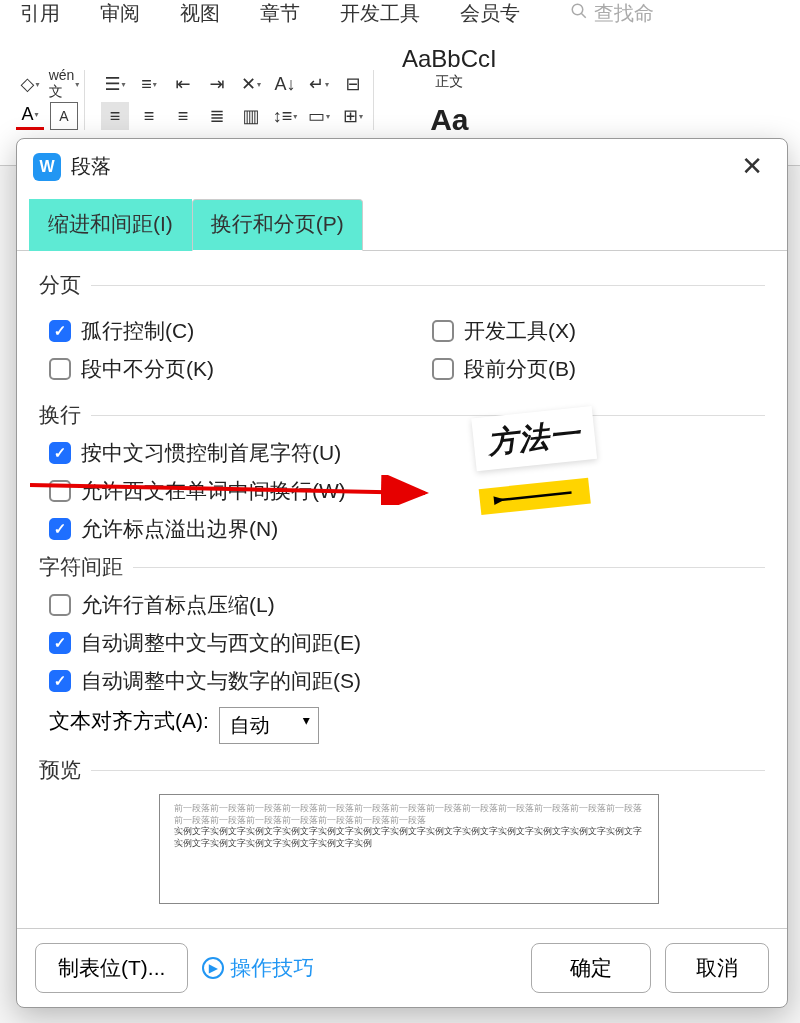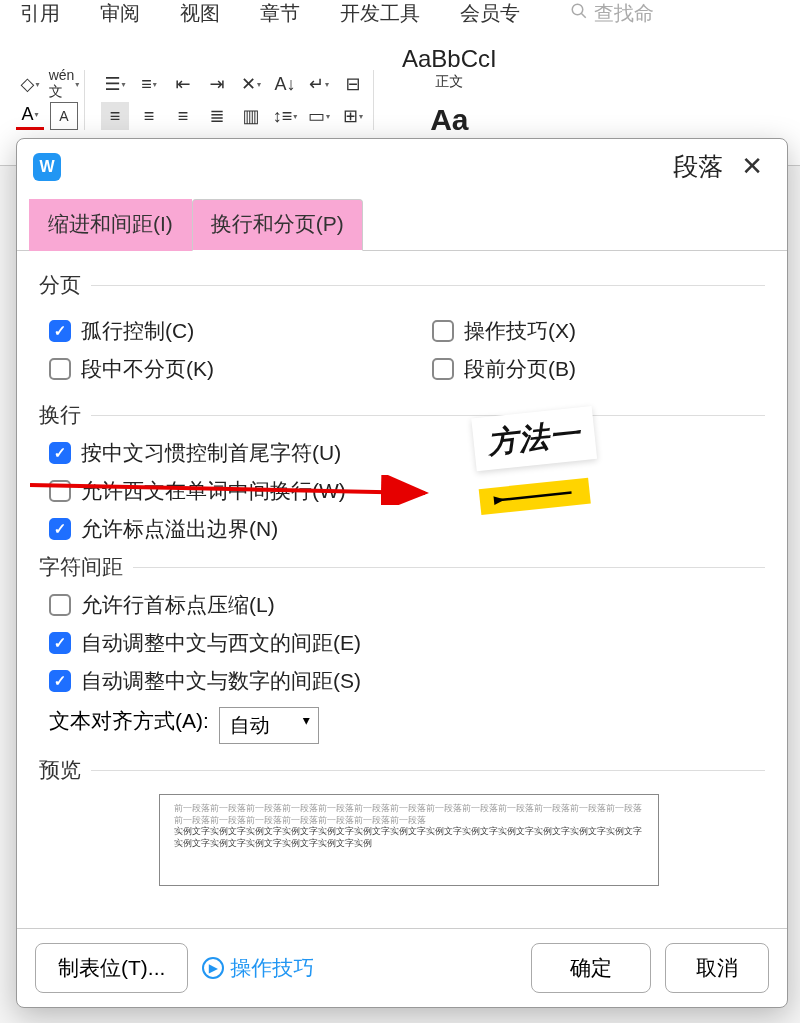--- a/index.html
+++ b/index.html
@@ -14,44 +14,44 @@
 .icon-btn { width: 28px; height: 28px; display: flex; align-items: center; justify-content: center; font-size: 18px; color: #333; position: relative; }
 .icon-btn .dd { font-size: 8px; margin-left: 1px; color: #666; }
 .style-cell { padding: 4px 12px; text-align: center; font-size: 14px; color: #333; }
 .style-cell .sample { font-size: 24px; color: #222; white-space: nowrap; }
 .style-cell.big .sample { font-size: 30px; font-weight: bold; }
 .search-box { display: flex; align-items: center; gap: 6px; color: #aaa; font-size: 20px; padding-left: 10px; }
 
 .dialog { position: absolute; left: 16px; top: 138px; width: 772px; height: 870px; background: #fff; border: 1px solid #999; border-radius: 8px; box-shadow: 0 8px 30px rgba(0,0,0,.25); display: flex; flex-direction: column; }
 .dialog-titlebar { display: flex; align-items: center; padding: 10px 16px; gap: 10px; }
 .app-icon { width: 28px; height: 28px; background: #2196f3; border-radius: 6px; display: flex; align-items: center; justify-content: center; color: #fff; font-weight: bold; font-size: 16px; }
-.dialog-title { font-size: 25px; color: #222; flex: 1; text-align: right; }
+.dialog-title { font-size: 20px; color: #222; flex: 1; }
 .close-x { font-size: 26px; color: #333; cursor: pointer; padding: 2px 8px; }
 
 .dialog-tabs { display: flex; border-bottom: 1px solid #ccc; padding: 0 12px; margin-top: 4px; }
-.dtab { padding: 10px 18px 12px; font-size: 21px; color: #333; cursor: pointer; border: 1px solid transparent; border-bottom: none; position: relative; top: 1px; background: #f9a8d4; }
+.dtab { padding: 10px 18px 12px; font-size: 21px; color: #333; cursor: pointer; border: 1px solid transparent; border-bottom: none; position: relative; top: 1px; background: #5eead4; }
 .dtab.active { border-color: #ccc; border-bottom: 1px solid #fff; border-radius: 4px 4px 0 0; }
 
 .dialog-body { padding: 12px 22px 0; flex: 1; overflow: hidden; }
 .section-title { font-size: 21px; color: #333; margin-top: 8px; margin-bottom: 10px; display: flex; align-items: center; }
 .section-title::after { content: ""; flex: 1; height: 1px; background: #ddd; margin-left: 10px; }
 
 .row2 { display: flex; gap: 40px; }
 .col { flex: 1; }
 
 .chk { display: flex; align-items: center; gap: 10px; font-size: 21px; color: #222; margin: 8px 0 10px 10px; cursor: pointer; }
 .chk .box { width: 22px; height: 22px; border: 2px solid #888; border-radius: 5px; display: flex; align-items: center; justify-content: center; background: #fff; flex-shrink: 0; }
 .chk.checked .box { background: #1e6fff; border-color: #1e6fff; }
 .chk.checked .box::after { content: "✓"; color: #fff; font-size: 15px; font-weight: bold; }
 
 .field-row { display: flex; gap: 10px; margin: 12px 0 12px 10px; font-size: 21px; }
 .select { border: 1px solid #999; padding: 4px 28px 4px 10px; font-size: 20px; position: relative; min-width: 100px; background: #fff; }
 .select::after { content: "▾"; position: absolute; right: 8px; top: 4px; font-size: 14px; }
 
-.preview-box { border: 1px solid #888; margin: 8px 10px 0 120px; height: 92px; width: 500px; padding: 8px 14px; font-size: 9px; color: #999; line-height: 1.3; overflow: hidden; }
+.preview-box { border: 1px solid #888; margin: 8px 10px 0 120px; height: 110px; width: 500px; padding: 8px 14px; font-size: 9px; color: #999; line-height: 1.3; overflow: hidden; }
 .preview-box .dark { color: #444; }
 
 .dialog-footer { border-top: 1px solid #ccc; padding: 14px 18px; display: flex; align-items: center; gap: 14px; }
 .btn { border: 1px solid #aaa; background: #fff; padding: 10px 22px; font-size: 21px; border-radius: 8px; cursor: pointer; }
 .link-tip { display: flex; align-items: center; gap: 6px; color: #2196f3; font-size: 21px; cursor: pointer; }
 .link-tip .ring { width: 22px; height: 22px; border: 2px solid #2196f3; border-radius: 50%; display: flex; align-items: center; justify-content: center; font-size: 12px; }
 .spacer { flex: 1; }
 
 .annotation { position: absolute; left: 476px; top: 412px; transform: rotate(-6deg); pointer-events: none; }
 .annotation .label { background: #fff; padding: 6px 14px; font-size: 30px; font-weight: 900; color: #111; font-style: italic; letter-spacing: 1px; box-shadow: 0 2px 6px rgba(0,0,0,.15); }
@@ -148,21 +148,21 @@
             <span>孤行控制(C)</span>
           </div>
         <div class="chk">
             <span class="box"></span>
             <span>段中不分页(K)</span>
           </div>
       </div>
       <div class="col">
         <div class="chk">
             <span class="box"></span>
-            <span>操作技巧(X)</span>
+            <span>开发工具(X)</span>
           </div>
         <div class="chk">
             <span class="box"></span>
             <span>段前分页(B)</span>
           </div>
       </div>
     </div>
 
     <div class="section-title">换行</div>
     <div class="chk checked">

